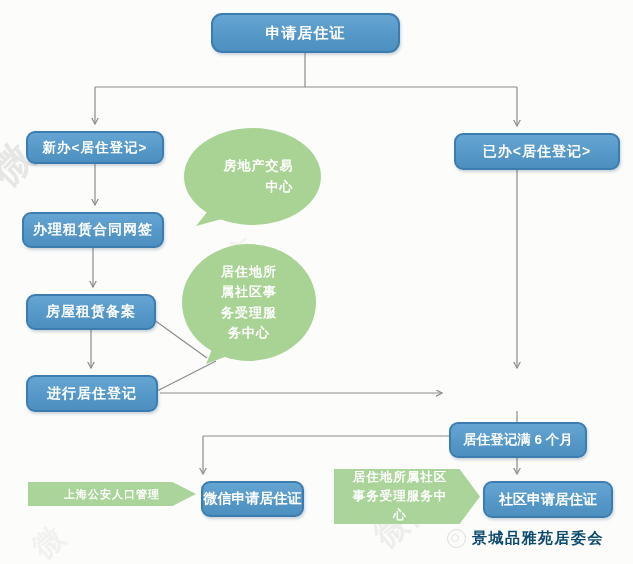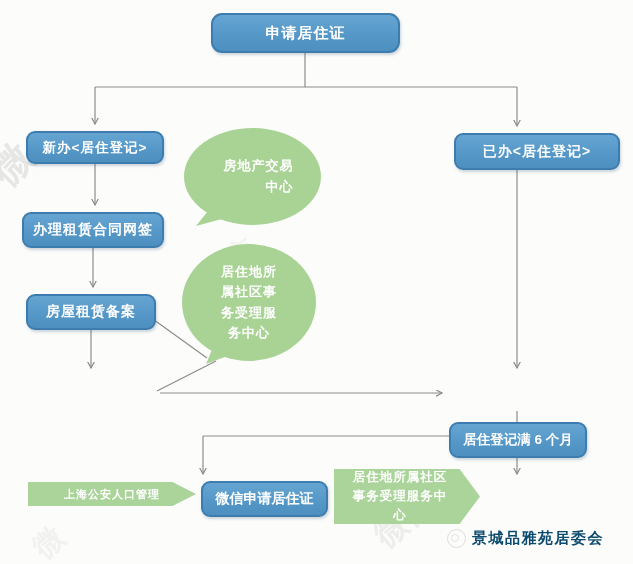--- a/index.html
+++ b/index.html
@@ -122,25 +122,27 @@
   <div class="node" style="left:26px;top:131px;width:138px;height:33px;font-size:13.5px;">新办&lt;居住登记&gt;</div>
 
   <div class="node top" style="left:211px;top:13px;width:189px;height:40px;">申请居住证</div>
 
   <div class="node" style="left:454px;top:133px;width:166px;height:37px;">已办&lt;居住登记&gt;</div>
 
   <div class="node" style="left:22px;top:212px;width:142px;height:36px;">办理租赁合同网签</div>
 
   <div class="node" style="left:26px;top:294px;width:130px;height:36px;">房屋租赁备案</div>
 
+  <div class="node" style="left:26px;top:375px;width:132px;height:37px;">进行居住登记</div>
 
   <div class="node" style="left:449px;top:375px;width:138px;height:36px;font-size:13.5px;letter-spacing:0;margin-top:47px;">居住登记满 6 个月</div>
 
-  <div class="node" style="left:201px;top:481px;width:127px;height:36px;letter-spacing:0;">微信申请居住证</div>
+  <div class="node" style="left:201px;top:481px;width:103px;height:36px;letter-spacing:0;">微信申请居住证</div>
 
+  <div class="node" style="left:483px;top:481px;width:130px;height:37px;letter-spacing:0;">社区申请居住证</div>
 
   <div class="bubble" style="left:184px;top:128px;width:137px;height:97px;">
     <span class="inner" style="width:82px;text-align:right;">房地产交易中心</span>
   </div>
 
   <div class="bubble" style="left:182px;top:244px;width:134px;height:117px;">
     <span class="inner" style="width:68px;">居住地所属社区事务受理服务中心</span>
   </div>
 
   <div class="garrow" style="left:28px;top:482px;width:168px;height:24px;font-size:11px;">

